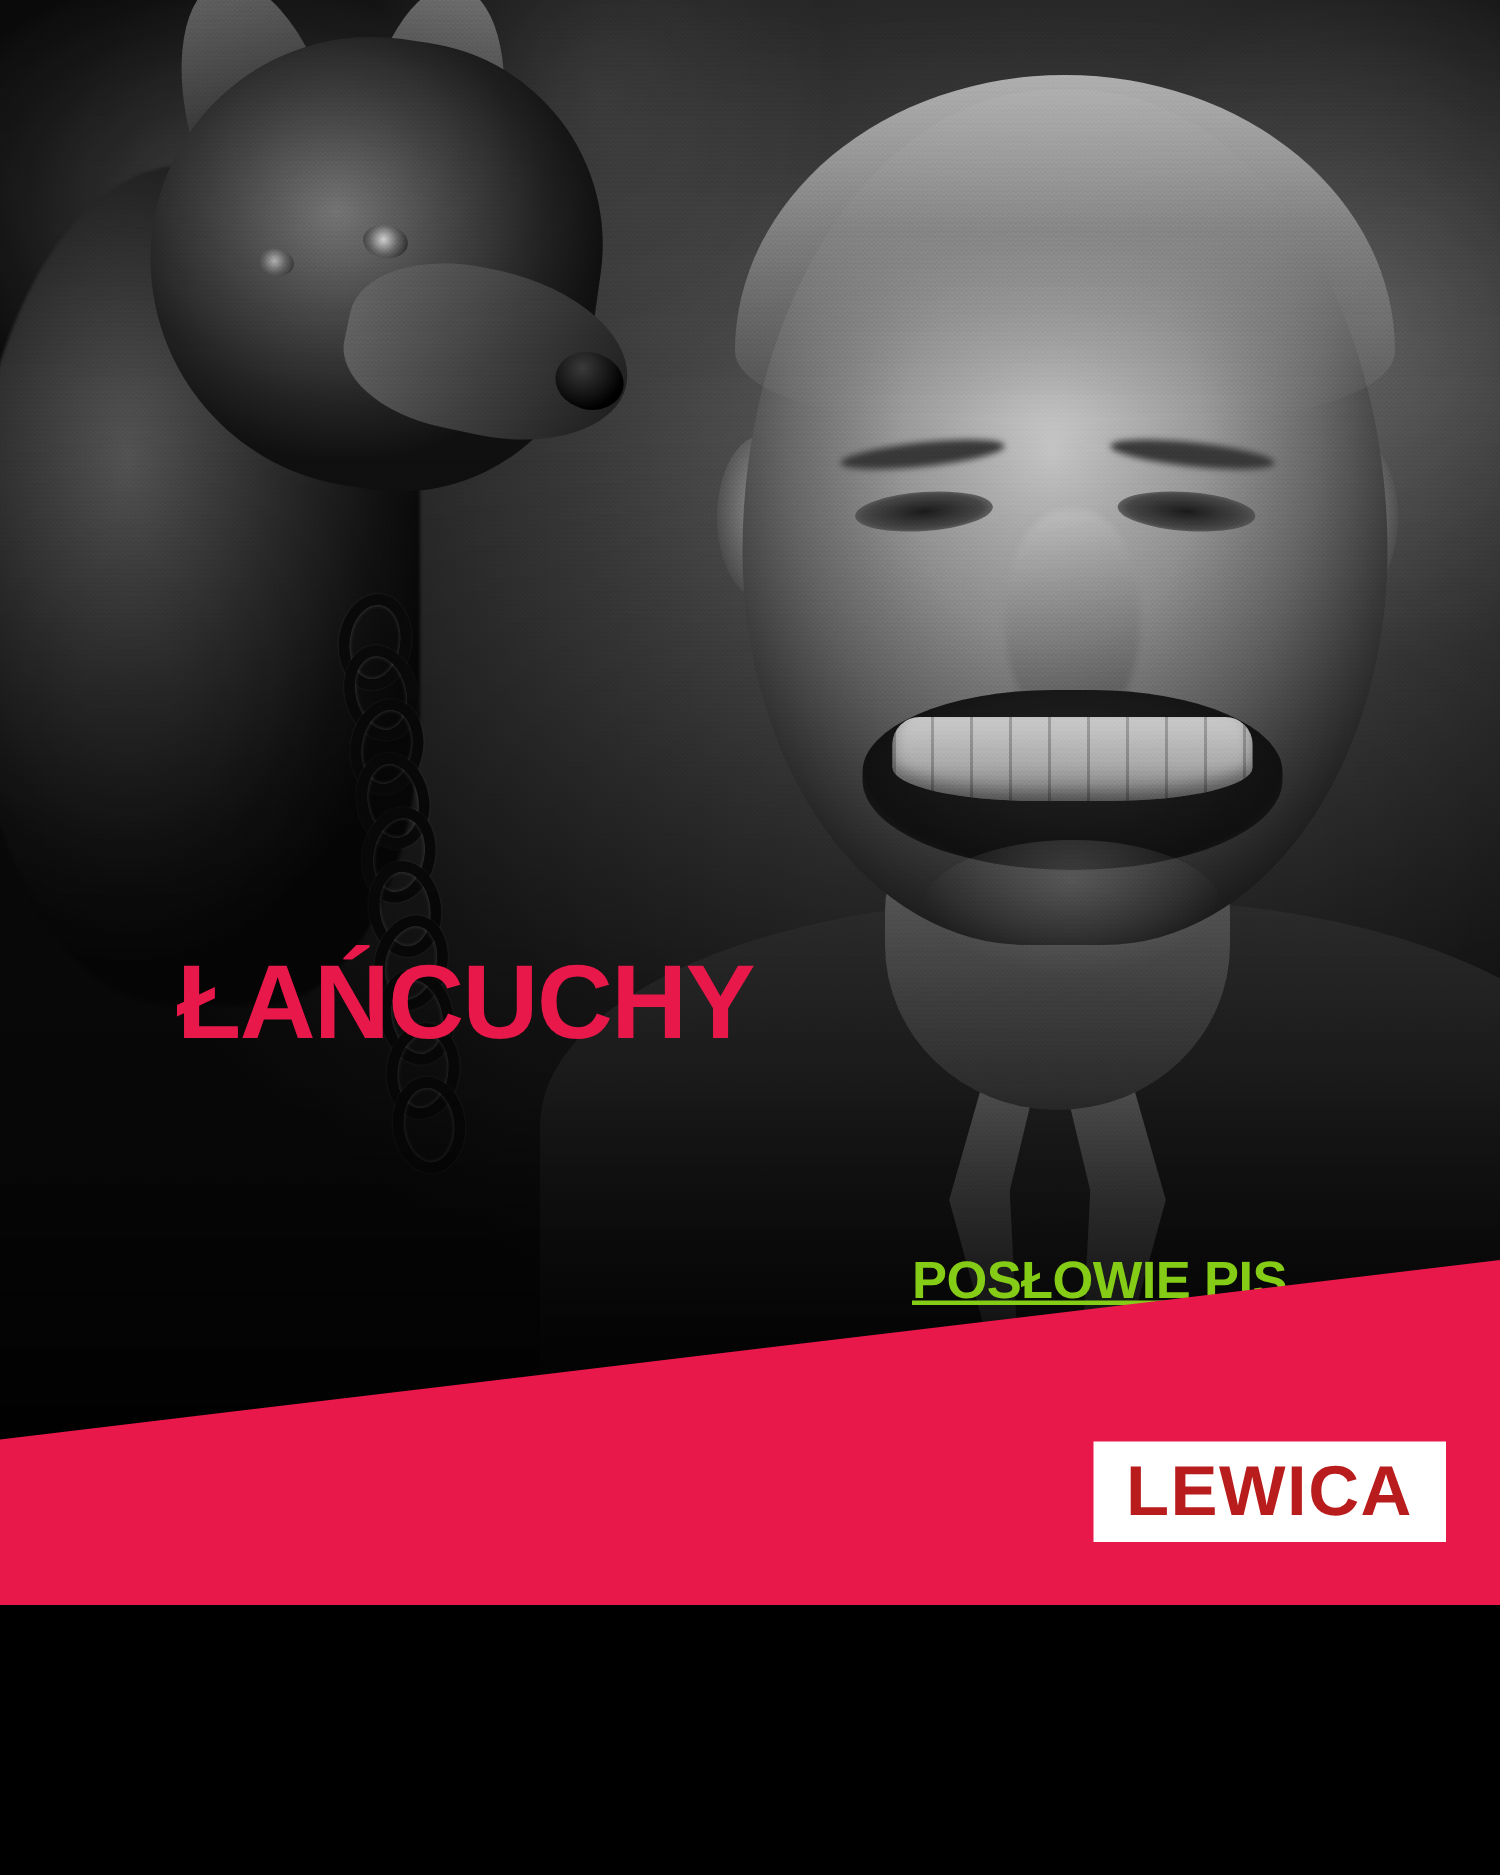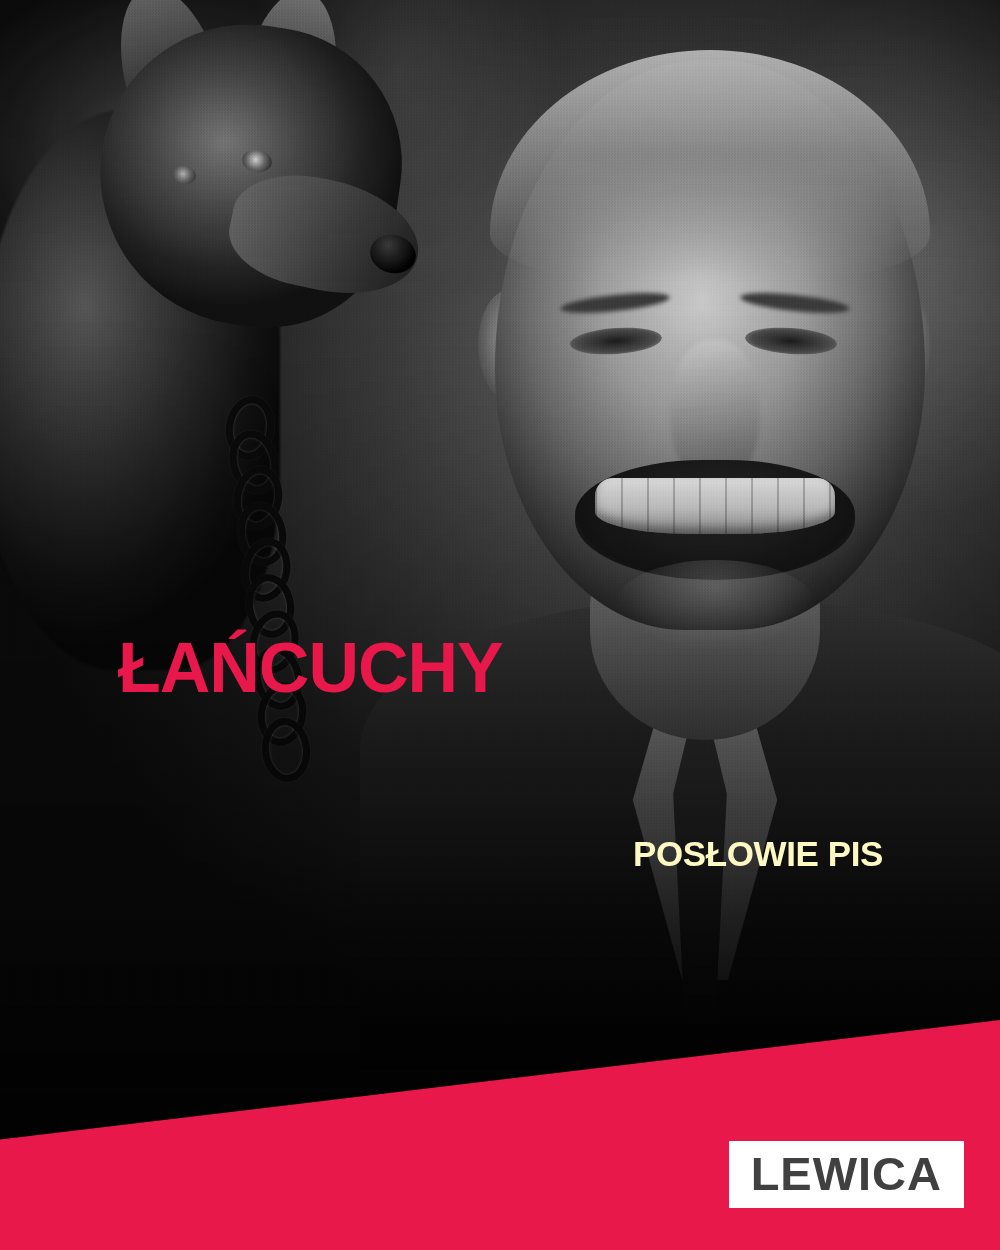--- a/index.html
+++ b/index.html
@@ -7,21 +7,21 @@
     padding: 0;
     background: #000;
   }
   body {
     font-family: "Liberation Sans", sans-serif;
   }
 
   .poster {
     position: relative;
     width: 1000px;
-    height: 1250px;
+    height: 1070px;
     overflow: hidden;
     background: #000;
   }
 
   
   .photo-layer {
     position: absolute;
     inset: 0;
     background: #111;
   }
@@ -315,30 +315,31 @@
     font-weight: 800;
     letter-spacing: -1px;
     text-transform: uppercase;
     z-index: 5;
   }
   .headline .line { display: block; white-space: nowrap; }
 
   
   .subhead {
     position: absolute;
-    left: 633px;
+    left: 608px;
     top: 832px;
     width: 330px;
-    color: #fef9c3;
+    color: #84cc16;
     font-size: 35px;
     line-height: 1.24;
     font-weight: 800;
     letter-spacing: -0.4px;
     text-transform: uppercase;
     z-index: 5;
+    text-decoration: underline;
   }
   .subhead .line { display: block; white-space: nowrap; }
 
   
   .footer-band {
     position: absolute;
     left: 0;
     bottom: 0;
     width: 1000px;
     height: 230px;
@@ -348,21 +349,21 @@
   }
   .logo {
     position: absolute;
     right: 36px;
     bottom: 42px;
     background: #ffffff;
     padding: 9px 22px 11px 22px;
     z-index: 7;
   }
   .logo-text {
-    color: #404040;
+    color: #b91c1c;
     font-size: 47px;
     font-weight: 800;
     letter-spacing: 1px;
     line-height: 1;
     font-family: "Liberation Sans", sans-serif;
   }
 </style>
 </head>
 <body>
 

